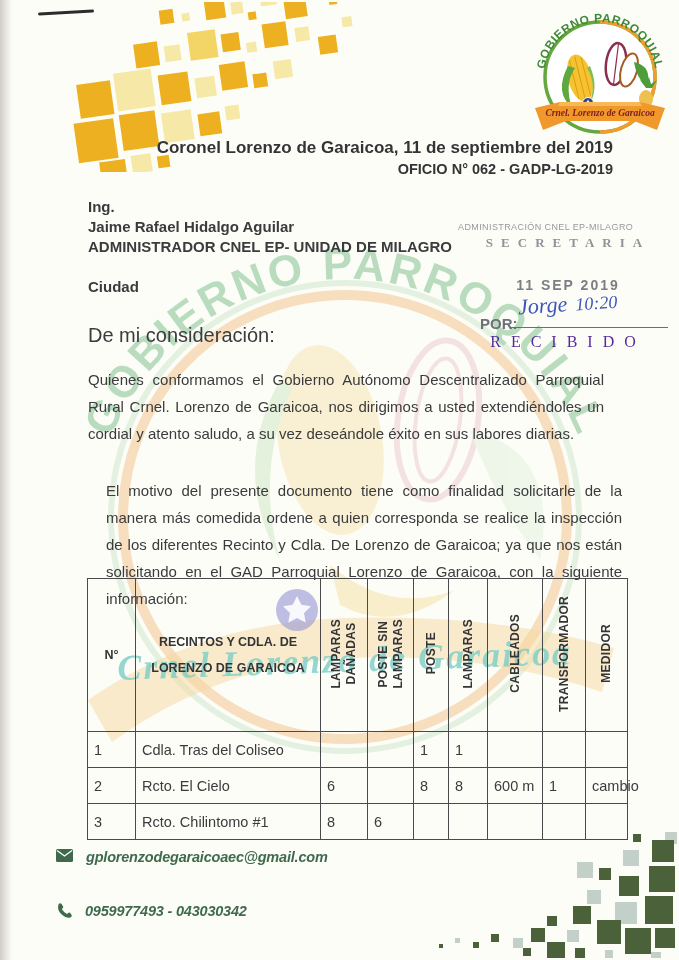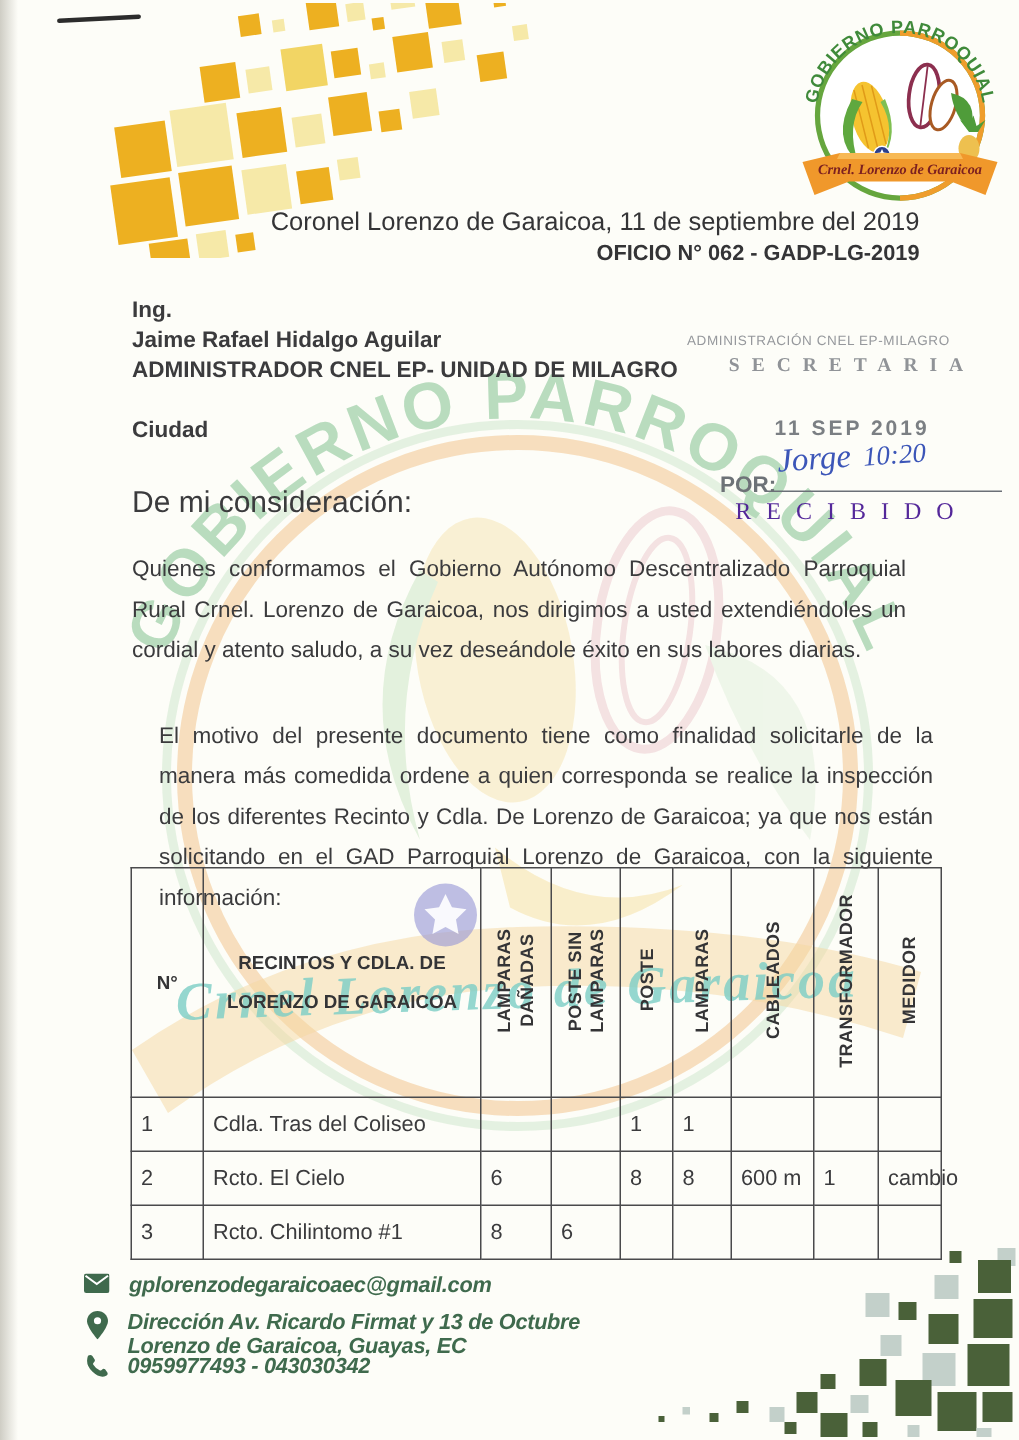--- a/index.html
+++ b/index.html
@@ -8,21 +8,21 @@
     background:#fdfdf8;overflow:hidden;
     font-family:"Liberation Sans",sans-serif;color:#3b3b3d;
   }
   .page::before{content:"";position:absolute;left:0;top:0;width:12px;height:100%;
     background:linear-gradient(90deg,rgba(120,115,100,.35),rgba(120,115,100,0));z-index:5;pointer-events:none;}
   .decor{position:absolute;z-index:1;}
   .wm{position:absolute;left:0;top:0;z-index:1;pointer-events:none;}
   .content{position:absolute;z-index:2;}
   .staple{position:absolute;left:38px;top:11px;width:56px;height:3px;background:#2c2c2c;transform:rotate(-3deg);z-index:3;border-radius:2px;}
 
-  .date-line{right:66px;top:138px;font-size:17px;font-weight:normal;color:#343436;}
+  .date-line{right:66px;top:138px;font-size:17px;font-weight:bold;color:#343436;}
   .oficio-line{right:66px;top:161px;font-size:14.5px;font-weight:bold;color:#343436;}
 
   .recipient{left:88px;top:197px;font-weight:bold;font-size:15px;line-height:20px;}
   .recipient div{margin-bottom:0;}
   .recipient .city{margin-top:20px;}
 
   .stamp{left:458px;top:222px;width:220px;color:#7d8187;}
   .stamp .s1{font-size:9px;letter-spacing:.4px;color:#8b8e93;white-space:nowrap;opacity:.9;}
   .stamp .s2{font-family:"Liberation Serif",serif;font-size:13px;letter-spacing:8px;margin-top:3px;text-align:center;color:#7d8187;font-weight:700;opacity:.85;}
   .stamp .sdate{font-size:14px;letter-spacing:2px;margin-top:26px;text-align:center;color:#6d7277;font-weight:700;opacity:.9;}
@@ -245,30 +245,20 @@
   </tbody>
     </table>
 
   <div class="footer-row f-email">
     <svg width="17" height="13" viewBox="0 0 17 13">
       <rect x="0" y="0" width="17" height="13" rx="1.5" fill="#3F6A4D"></rect>
       <path d="M1 1.5 L8.5 7 L16 1.5" fill="none" stroke="#ffffff" stroke-width="1.4"></path>
     </svg>
     <div class="txt">gplorenzodegaraicoaec@gmail.com</div>
   </div>
-  <div class="footer-row f-addr">
-    <svg width="14" height="19" viewBox="0 0 14 19" style="margin-left:2px;">
-      <path d="M7 0 C3 0 0 3 0 6.7 C0 11 7 19 7 19 C7 19 14 11 14 6.7 C14 3 11 0 7 0 Z" fill="#3F6A4D"></path>
-      <circle cx="7" cy="6.5" r="2.4" fill="#ffffff"></circle>
-    </svg>
-    <div class="txt">
-      <div>Dirección Av. Ricardo Firmat y 13 de Octubre</div>
-      <div>Lorenzo de Garaicoa, Guayas, EC</div>
-    </div>
-  </div>
   <div class="footer-row f-phone">
     <svg width="16" height="16" viewBox="0 0 18 18">
       <path d="M3 1 Q5 -0.5 6.3 1.2 L8 3.8 Q8.6 5 7.2 6.2 Q6.5 6.8 7 7.6 Q9 10.8 12 12 Q12.9 12.3 13.5 11.5 Q14.5 10.3 15.8 11.1 L17.4 13.3 Q18.4 14.9 16.6 16 Q12 18.2 6.4 13 Q0.6 7.4 3 1 Z" fill="#3F6A4D"></path>
     </svg>
     <div class="txt">0959977493 - 043030342</div>
   </div>
 
   <svg class="decor" style="right:0;bottom:2px;" width="252" height="126" viewBox="0 0 252 126">
     <rect x="238" y="0" width="12" height="12" fill="#C3D0CA"></rect>
       <rect x="206" y="2" width="8" height="8" fill="#4A6139"></rect>

